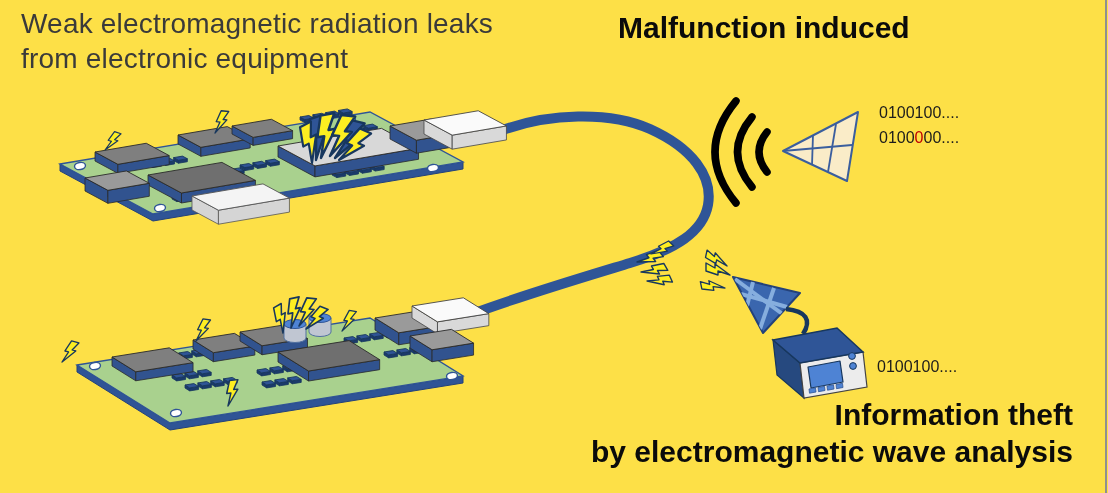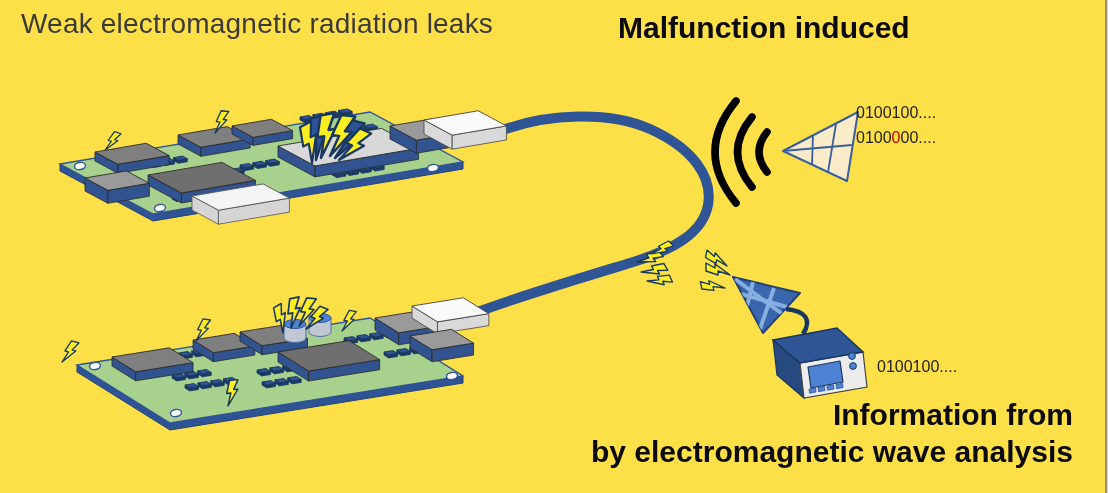--- a/index.html
+++ b/index.html
@@ -6,21 +6,21 @@
   .canvas{position:relative;width:1108px;height:493px;background:#fde047;overflow:hidden;
           font-family:"Liberation Sans",sans-serif;}
   #art{position:absolute;left:0;top:0;}
   .cap{position:absolute;color:#3a3a3a;font-size:28px;line-height:35px;letter-spacing:.2px;white-space:nowrap;}
   .cap.bold{font-weight:bold;color:#0b0b0b;font-size:30px;line-height:37px;letter-spacing:0;text-align:right;}
   #cap-leak{left:21px;top:6px;}
   #cap-malfunction{left:618px;top:9px;}
   #cap-theft{left:591px;top:396px;}
   .binary{position:absolute;font-size:16px;color:#1c1c1c;line-height:25px;white-space:nowrap;text-align:right;}
   #bin-plane{left:856px;top:100px;}
-  #bin-plane .l2{padding-left:0;}
+  #bin-plane .l2{padding-left:23px;}
   #bin-scope{left:877px;top:354px;}
   .red{color:var(--binary-red,#c00000);}
   .edge-right{position:absolute;right:1px;top:0;width:2px;height:493px;background:#8f8f8f;}
 </style>
 </head>
 <body>
 
 <div class="canvas">
 
   <svg id="art" width="1108" height="493" viewBox="0 0 1108 493">
@@ -308,28 +308,29 @@
         <circle cx="853" cy="366" r="3.4" fill="#4e83d4" stroke="#17375e" stroke-width="1"></circle>
         <polygon points="809,389 815.5,387.8 816,392 809.5,393.2" fill="#4e83d4" stroke="#2f5496" stroke-width="0.8"></polygon>
         <polygon points="818,387.5 824.5,386.3 825,390.5 818.5,391.7" fill="#4e83d4" stroke="#2f5496" stroke-width="0.8"></polygon>
         <polygon points="827,386 833.5,384.8 834,389 827.5,390.2" fill="#4e83d4" stroke="#2f5496" stroke-width="0.8"></polygon>
         <polygon points="836,384.5 842.5,383.3 843,387.5 836.5,388.7" fill="#4e83d4" stroke="#2f5496" stroke-width="0.8"></polygon>
       </g>
     </svg>
 
   <div class="cap" id="cap-leak">
     <div>Weak electromagnetic radiation leaks</div>
+    <div>from electronic equipment</div>
   </div>
 
   <div class="cap bold" id="cap-malfunction">
     <div>Malfunction induced</div>
   </div>
 
   <div class="cap bold" id="cap-theft">
-    <div>Information from</div>
+    <div>Information theft</div>
     <div>by electromagnetic wave analysis</div>
   </div>
 
   <div class="binary" id="bin-plane">
     <div class="l1">0100100....</div>
     <div class="l2"><span>0100</span><span class="red">0</span><span>00....</span></div>
   </div>
 
   <div class="binary" id="bin-scope">
     <span>0100100....</span>

